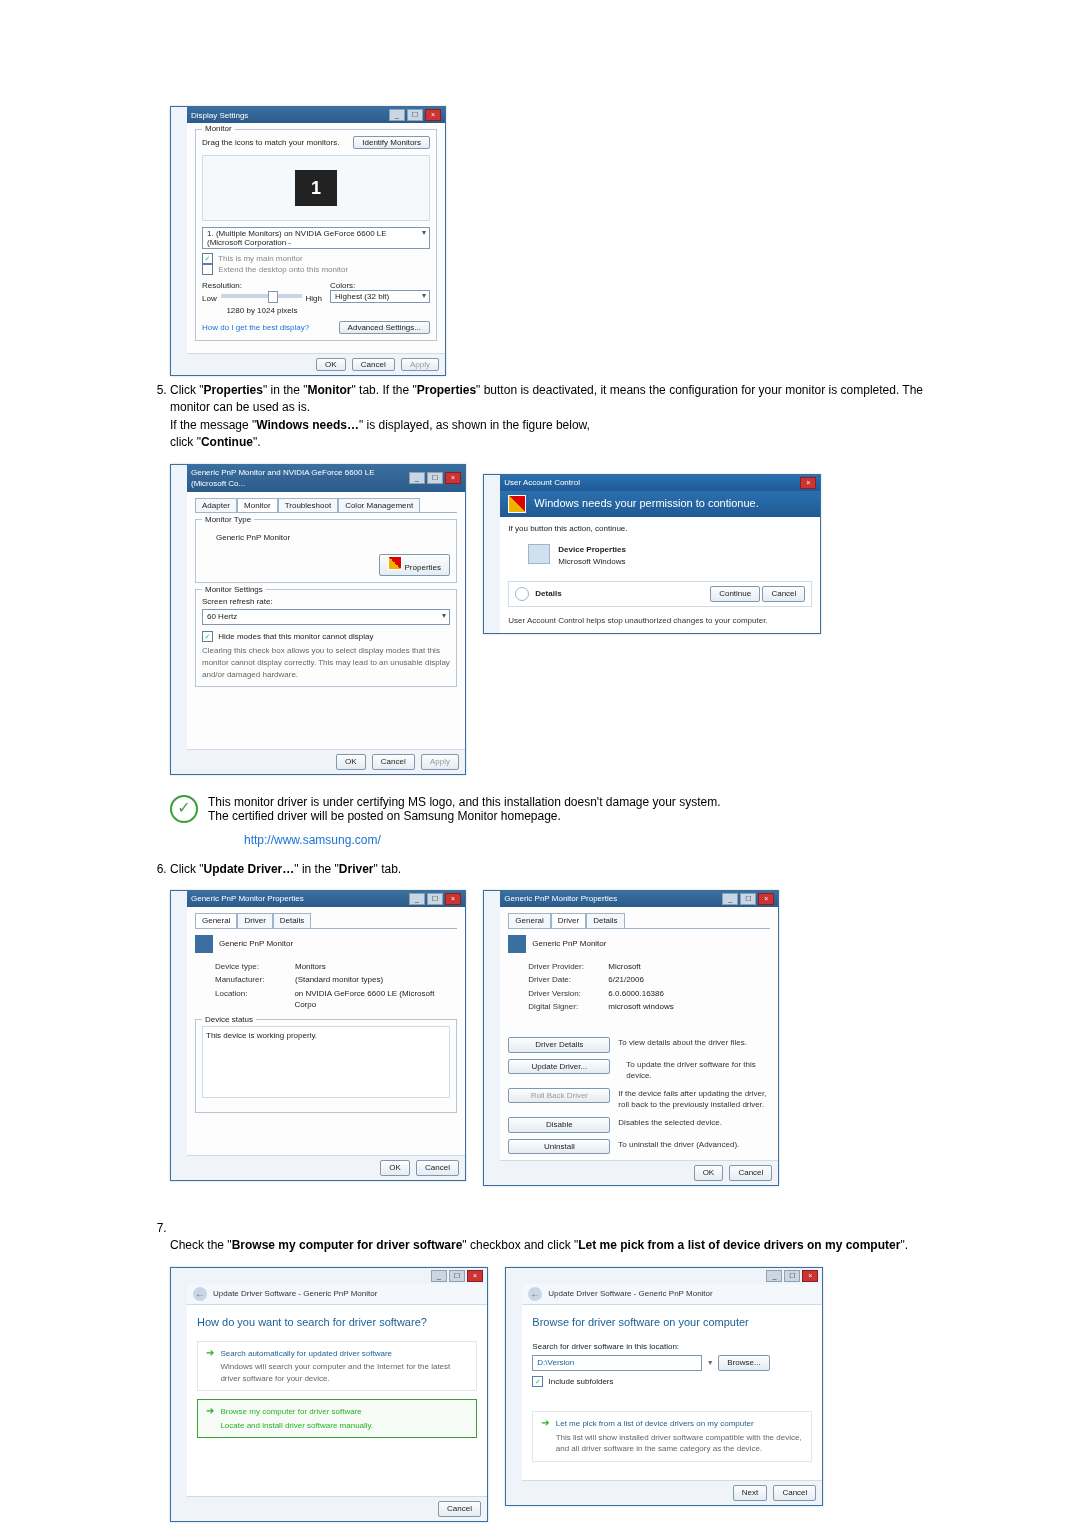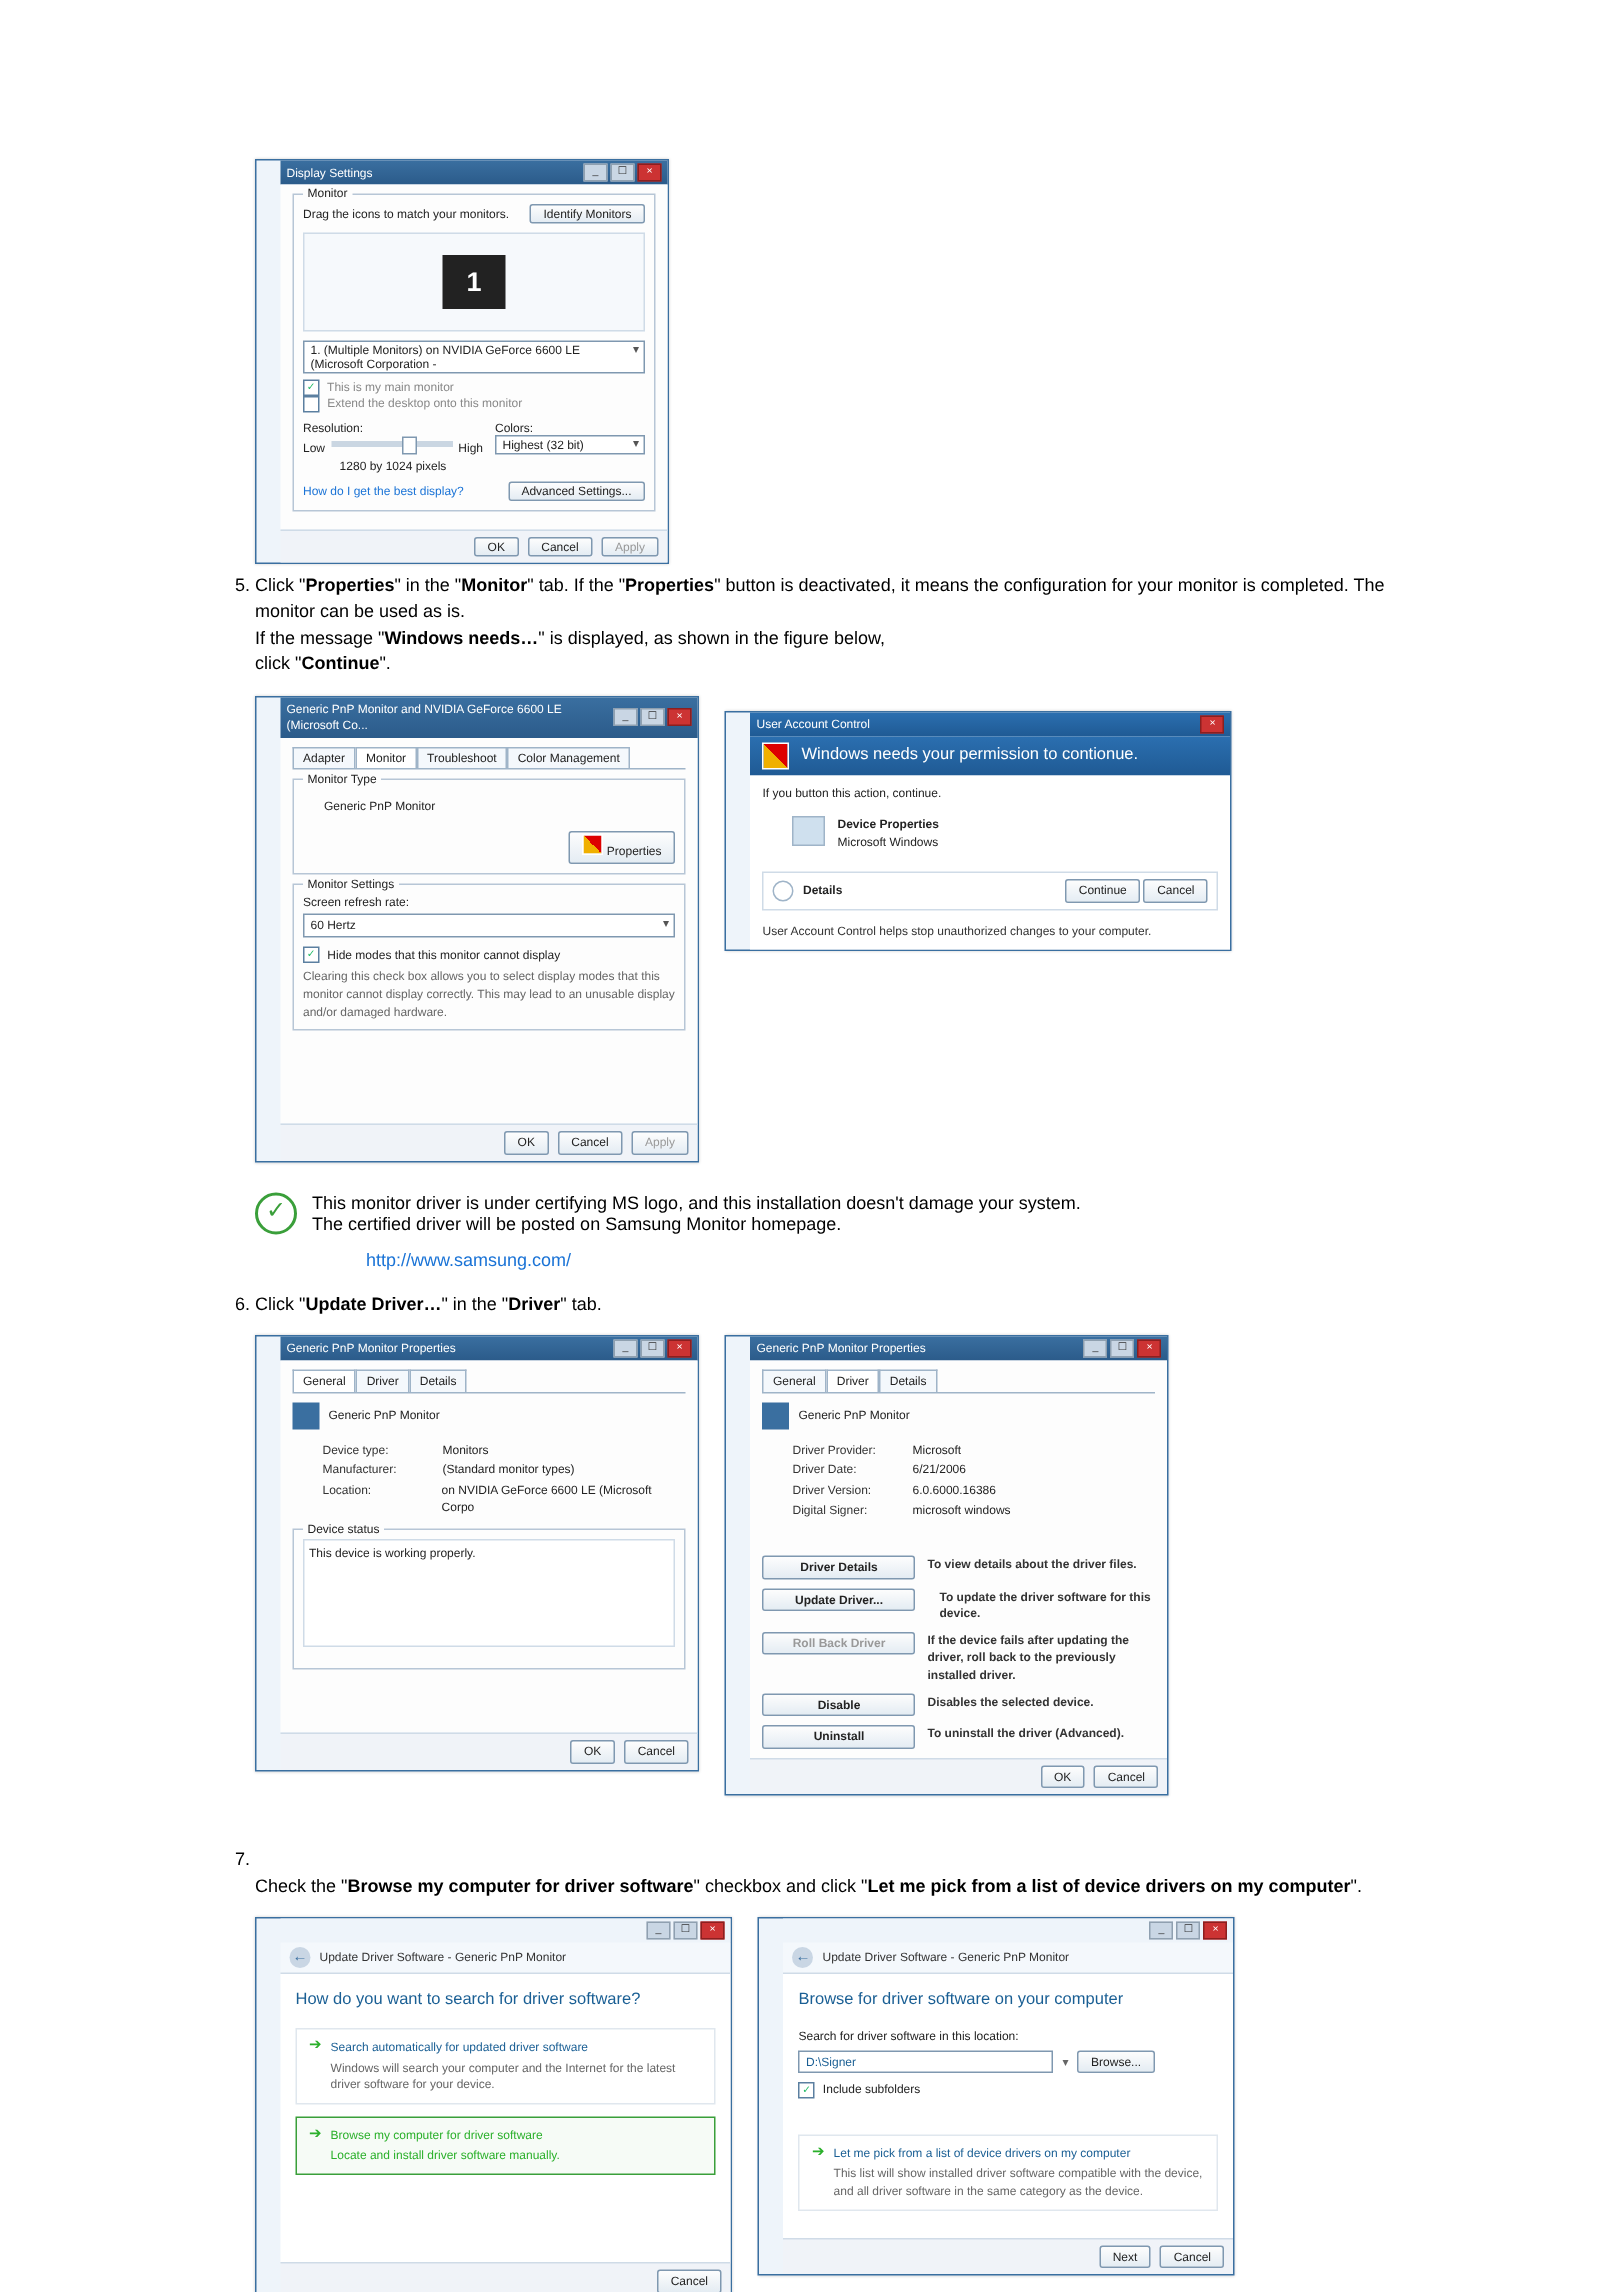--- a/index.html
+++ b/index.html
@@ -510,21 +510,21 @@
                 </div>
               <div class="field-pair">
                   <span class="label">Driver Version:</span>
                   <span>6.0.6000.16386</span>
                 </div>
               <div class="field-pair">
                   <span class="label">Digital Signer:</span>
                   <span>microsoft windows</span>
                 </div>
             </div>
-            <div style="margin-top:24px;font-weight:bold;">
+            <div style="margin-top:24px;">
               <div class="row" style="margin-bottom:6px;align-items:flex-start;">
                 <span class="btn btn-left">Driver Details</span>
                 <span class="desc" style="flex:1;">To view details about the driver files.</span>
               </div>
               <div class="row" style="margin-bottom:6px;align-items:flex-start;gap:16px;">
                 <span class="btn btn-left">Update Driver...</span>
                 <span class="desc" style="flex:1;">To update the driver software for this device.</span>
               </div>
               <div class="row" style="margin-bottom:6px;align-items:flex-start;">
                 <span class="btn btn-left disabled">Roll Back Driver</span>
@@ -601,21 +601,21 @@
             </span>
           </div>
           <div class="wizard-head">
             <span class="back-ico">←</span>
             <span>Update Driver Software - Generic PnP Monitor</span>
           </div>
           <div class="wizard-body">
             <span class="h-question">Browse for driver software on your computer</span>
             <div style="font-size:8px;">Search for driver software in this location:</div>
             <div style="margin:3px 0 5px;display:flex;gap:6px;align-items:center;">
-              <span class="textfield">D:\Signer</span>
+              <span class="textfield">D:\Version</span>
               <span style="font-size:8px;color:#666;">▾</span>
               <span class="btn">Browse...</span>
             </div>
             <div>
               <span class="checkbox">✓</span>
               <span style="font-size:8px;">Include subfolders</span>
             </div>
 
             <div class="opt" style="margin-top:24px;">
               <span class="arrow-ico">➔</span>

